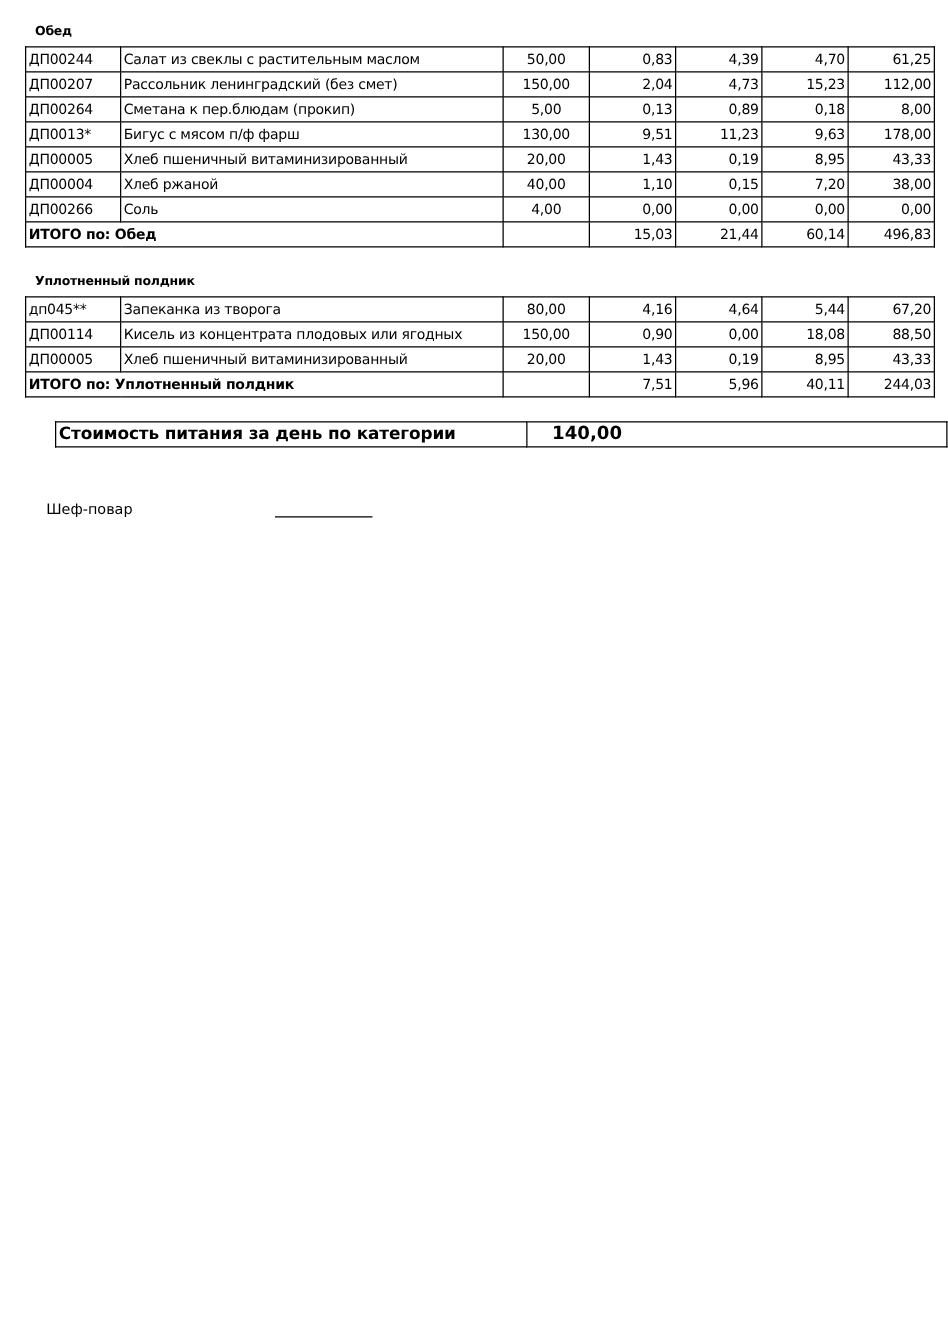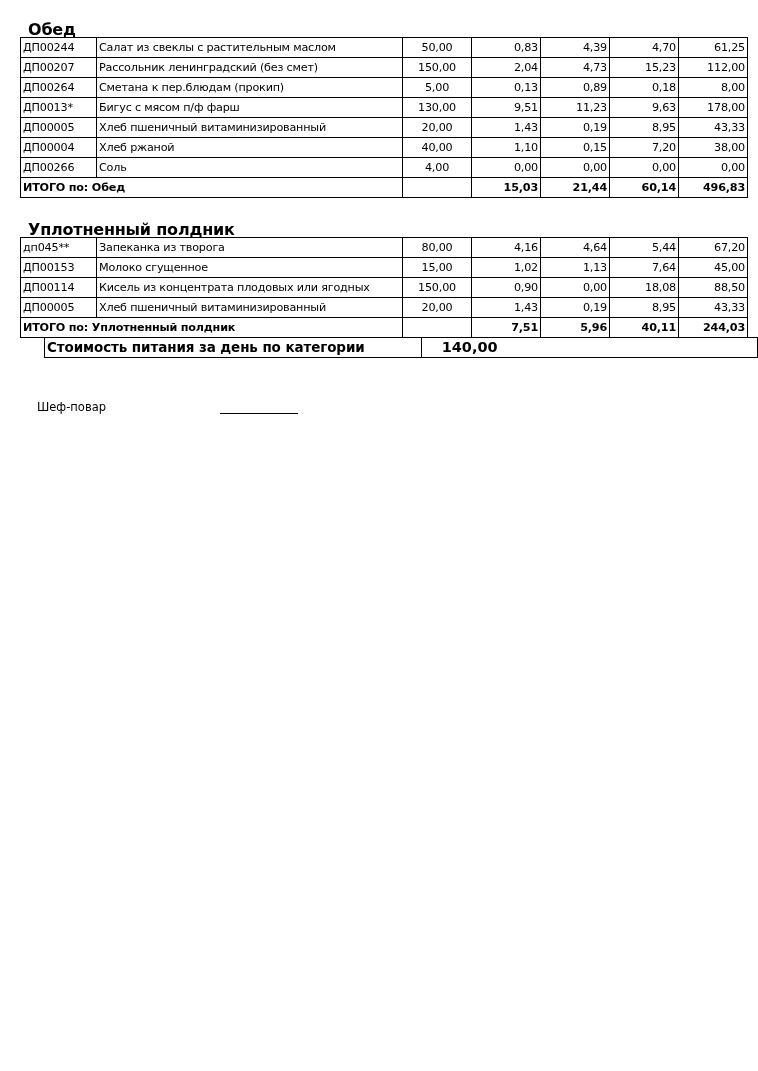--- a/index.html
+++ b/index.html
@@ -1,25 +1,25 @@
 <!DOCTYPE html>
 <html><head>
 <meta charset="utf-8">
 <style>
   html, body { margin: 0; padding: 0; background: #ffffff; }
   body { width: 758px; height: 1071px; position: relative; font-family: "DejaVu Sans", sans-serif; color: #000; overflow: hidden; }
-  .section-title { position: absolute; left: 28px; font-size: 16px; font-weight: bold; letter-spacing: -0.2px; }
+  .section-title { position: absolute; left: 28px; font-size: 10px; font-weight: bold; letter-spacing: -0.2px; }
   table.menu { position: absolute; left: 20px; border-collapse: collapse; table-layout: fixed; font-size: 11.2px; letter-spacing: -0.2px; }
   table.menu td { border: 1px solid #000; height: 19px; padding: 0 2px; white-space: nowrap; overflow: hidden; line-height: 19px; }
   td.code { width: 71px; }
   td.name { width: 301px; }
   td.qty { width: 64px; text-align: center; margin-left: 32px; }
   td.num { width: 64px; text-align: right; }
   tr.total td { font-weight: bold; }
-  tr.total td.num { font-weight: bold; }
+  tr.total td.num { font-weight: normal; }
   table.cost { position: absolute; left: 20px; border-collapse: collapse; table-layout: fixed; }
   table.cost td { border: 1px solid #000; height: 19px; line-height: 19px; padding: 0 2px; white-space: nowrap; }
   .cost-label { width: 376px; font-size: 13.5px; font-weight: bold; letter-spacing: -0.1px; }
   .cost-value { width: 334px; font-size: 14.5px; font-weight: bold; padding-left: 20px !important; }
   .sign-label { position: absolute; left: 37px; top: 400px; font-size: 11.5px; }
   .sign-line { position: absolute; left: 220px; top: 413px; width: 78px; border-bottom: 1px solid #000; }
 </style>
 </head>
 <body>
 
@@ -108,29 +108,20 @@
       <tr>
         <td class="code">дп045**</td>
         <td class="name">Запеканка из творога</td>
         <td class="qty">80,00</td>
         <td class="num">4,16</td>
         <td class="num">4,64</td>
         <td class="num">5,44</td>
         <td class="num">67,20</td>
       </tr>
       <tr>
-        <td class="code">ДП00153</td>
-        <td class="name">Молоко сгущенное</td>
-        <td class="qty">15,00</td>
-        <td class="num">1,02</td>
-        <td class="num">1,13</td>
-        <td class="num">7,64</td>
-        <td class="num">45,00</td>
-      </tr>
-      <tr>
         <td class="code">ДП00114</td>
         <td class="name">Кисель из концентрата плодовых или ягодных</td>
         <td class="qty">150,00</td>
         <td class="num">0,90</td>
         <td class="num">0,00</td>
         <td class="num">18,08</td>
         <td class="num">88,50</td>
       </tr>
       <tr>
         <td class="code">ДП00005</td>

